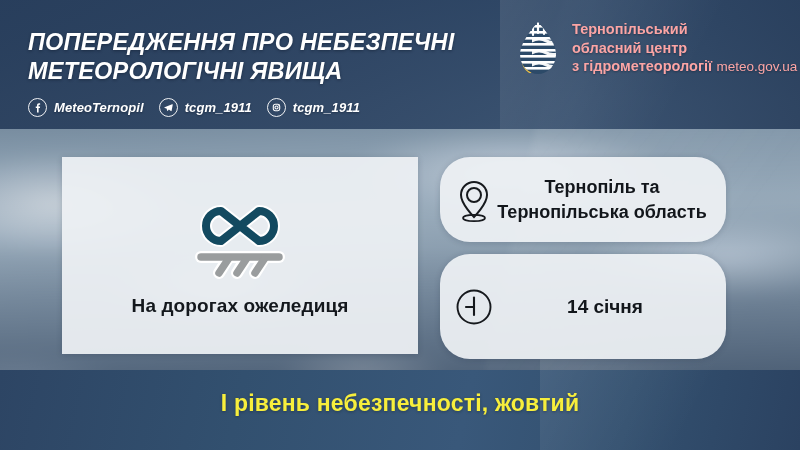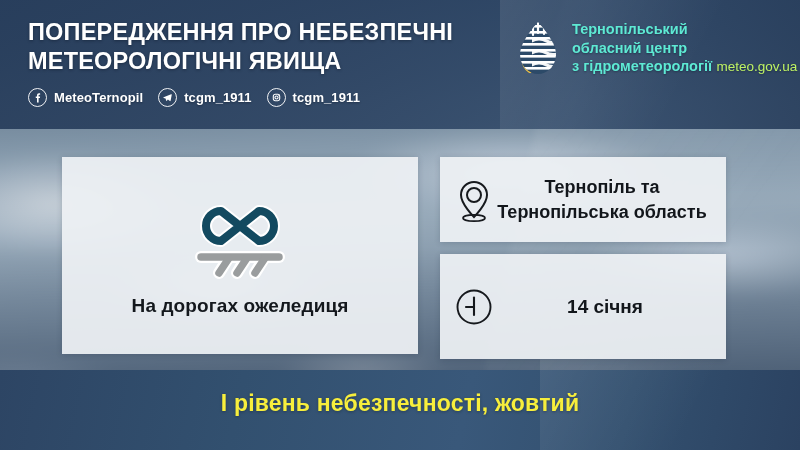--- a/index.html
+++ b/index.html
@@ -82,22 +82,23 @@
   }
   .header-band::after {
     content: "";
     position: absolute;
     right: 0; top: 0; bottom: 0; width: 300px;
     background: linear-gradient(118deg, rgba(255,255,255,.10), rgba(255,255,255,0) 62%);
   }
 
   .header-left {
     position: absolute;
-    left: 28px; top: 18px;
+    left: 28px; top: 28px;
     z-index: 4;
+    font-style: italic;
   }
   .title {
     color: #ffffff;
     font-size: 23.5px;
     font-weight: bold;
     letter-spacing: .2px;
     line-height: 29px;
     text-transform: uppercase;
     margin: 0;
     text-shadow: 0 1px 3px rgba(10,20,35,.45);
@@ -139,29 +140,29 @@
     position: absolute;
     left: 508px; top: 19px;
     display: flex;
     align-items: flex-start;
     gap: 12px;
     z-index: 4;
   }
   .brand-mark { width: 52px; height: 62px; flex: 0 0 auto; }
   .brand-text { padding-top: 1px; }
   .brand-name {
-    color: #5eead4;
+    color: #fca5a5;
     font-size: 14.5px;
     font-weight: bold;
     line-height: 18.5px;
     white-space: pre-line;
     text-shadow: 0 1px 2px rgba(10,20,35,.4);
   }
   .brand-site {
-    color: #bef264;
+    color: #fca5a5;
     font-size: 13.5px;
     line-height: 18px;
     margin-top: 0;
     text-shadow: 0 1px 2px rgba(10,20,35,.4);
   }
 
   
   .card {
     position: absolute;
     background: rgba(238,241,244,.93);
@@ -184,20 +185,21 @@
     letter-spacing: .1px;
   }
 
   .card-info {
     left: 440px;
     width: 286px;
     display: flex;
     align-items: center;
     padding: 0 10px 0 14px;
     box-sizing: border-box;
+    border-radius: 30px;
   }
   .card-location { top: 157px; height: 85px; }
   .card-date     { top: 254px; height: 105px; }
 
   .info-icon { flex: 0 0 auto; width: 40px; height: 46px; }
   .info-icon-clock { width: 40px; height: 40px; }
 
   .info-text {
     color: #12161b;
     font-size: 18px;

